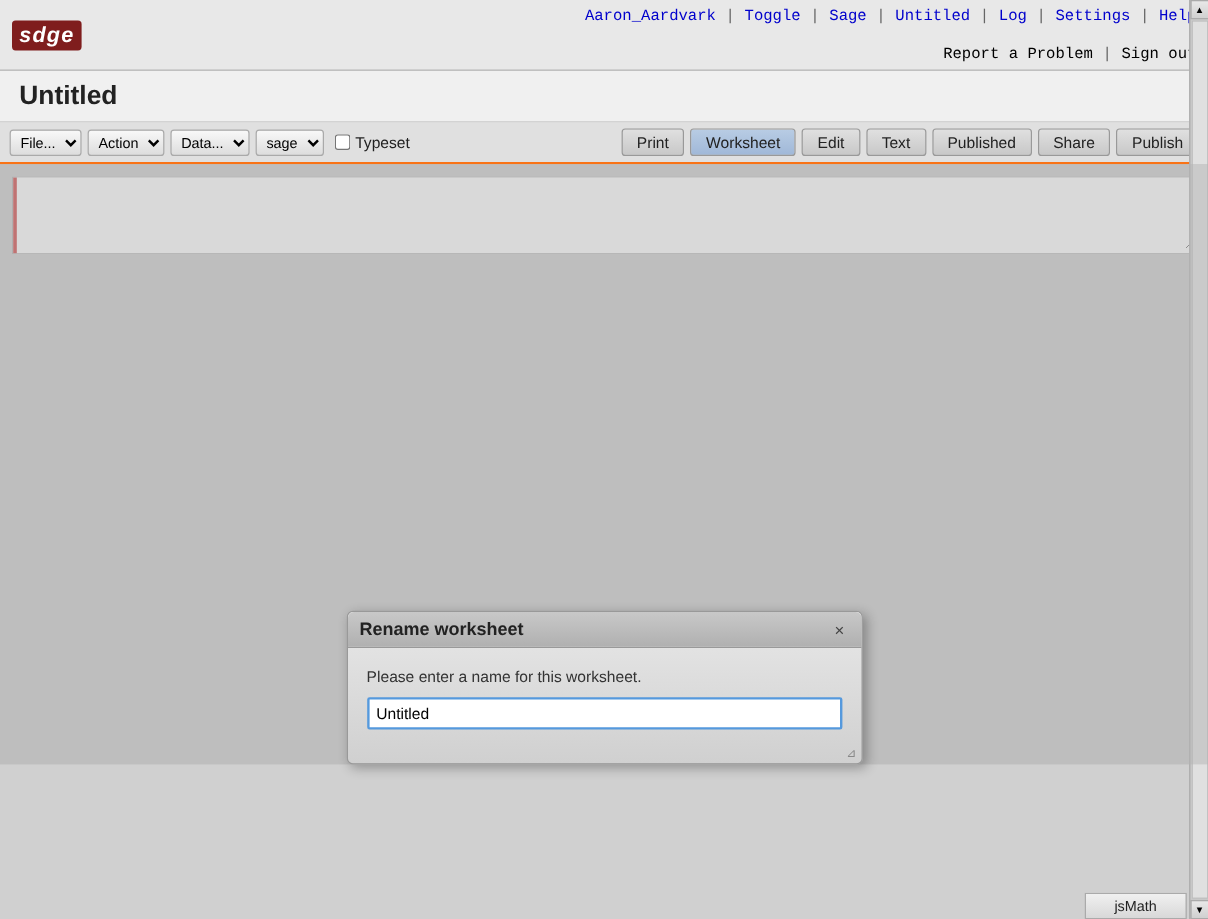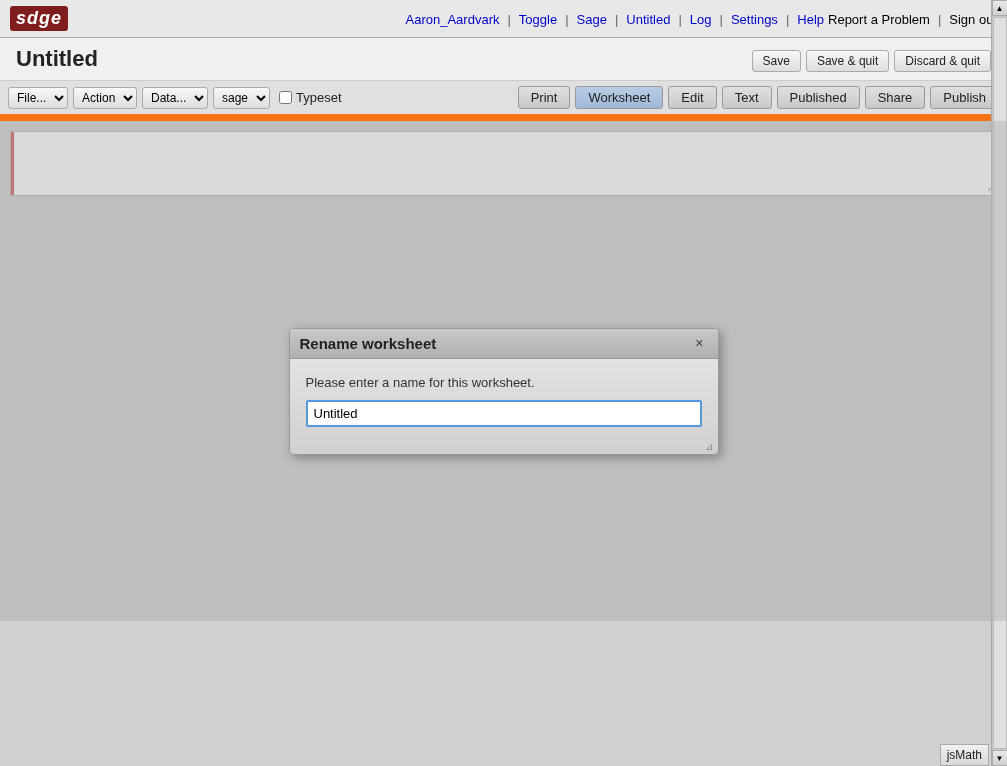--- a/index.html
+++ b/index.html
@@ -43,23 +43,24 @@
     }
     #version {
       font-size: 10px;
       color: #666;
       display: block;
       margin-top: -2px;
     }
     #nav-area {
       display: flex;
       align-items: center;
-      gap: 4px;
-      flex-direction: row;
+      gap: 14px;
+      flex-direction: column;
       align-items: flex-end;
+      font-family: Liberation Mono, monospace;
     }
     #nav-top {
       display: flex;
       align-items: center;
       gap: 4px;
     }
     #nav-top a {
       color: #0000cc;
       text-decoration: none;
       font-size: 13px;
@@ -115,21 +116,21 @@
       border-radius: 3px;
       padding: 3px 10px;
       font-size: 12px;
       cursor: pointer;
       color: #222;
     }
 
     
     #toolbar {
       background: #e0e0e0;
-      border-bottom: 7px solid #f97316;
+      border-bottom: 2px solid #f97316;
       padding: 5px 8px;
       display: flex;
       align-items: center;
       gap: 5px;
     }
     .toolbar-select {
       background: linear-gradient(to bottom, #f8f8f8, #ddd);
       border: 1px solid #aaa;
       border-radius: 3px;
       padding: 2px 4px;
@@ -205,21 +206,21 @@
     
     #modal-overlay {
       position: absolute;
       top: 0;
       left: 0;
       right: 0;
       bottom: 0;
       background: rgba(180,180,180,0.5);
       display: flex;
       justify-content: center;
-      align-items: center;
+      align-items: flex-end;
       padding-top: 40px;
       z-index: 100;
     }
 
     
     #rename-dialog {
       background: linear-gradient(to bottom, #e8e8e8, #d0d0d0);
       border: 1px solid #999;
       border-radius: 5px;
       width: 430px;
@@ -287,21 +288,21 @@
       font-size: 10px;
     }
 
     
     #jsmath-btn {
       position: fixed;
       bottom: 0;
       right: 18px;
       background: linear-gradient(to bottom, #f0f0f0, #d8d8d8);
       border: 1px solid #aaa;
-      padding: 3px 6px;
+      padding: 3px 24px;
       font-size: 12px;
       cursor: pointer;
       color: #222;
     }
 
     
     #scrollbar-area {
       position: fixed;
       right: 0;
       top: 0;
@@ -359,25 +360,20 @@
       <a href="#">Report a Problem</a>
       <span class="sep">|</span>
       <a href="#">Sign out</a>
     </div>
   </div>
 </div>
 
 <div id="title-area">
   <div id="title-left">
     <h1>Untitled</h1>
-  </div>
-  <div id="title-buttons">
-    <button class="title-btn">Save</button>
-    <button class="title-btn">Save &amp; quit</button>
-    <button class="title-btn">Discard &amp; quit</button>
   </div>
 </div>
 
 <div id="toolbar">
   <select class="toolbar-select">
     <option>File...</option>
   </select>
   <select class="toolbar-select">
     <option>Action</option>
   </select>

